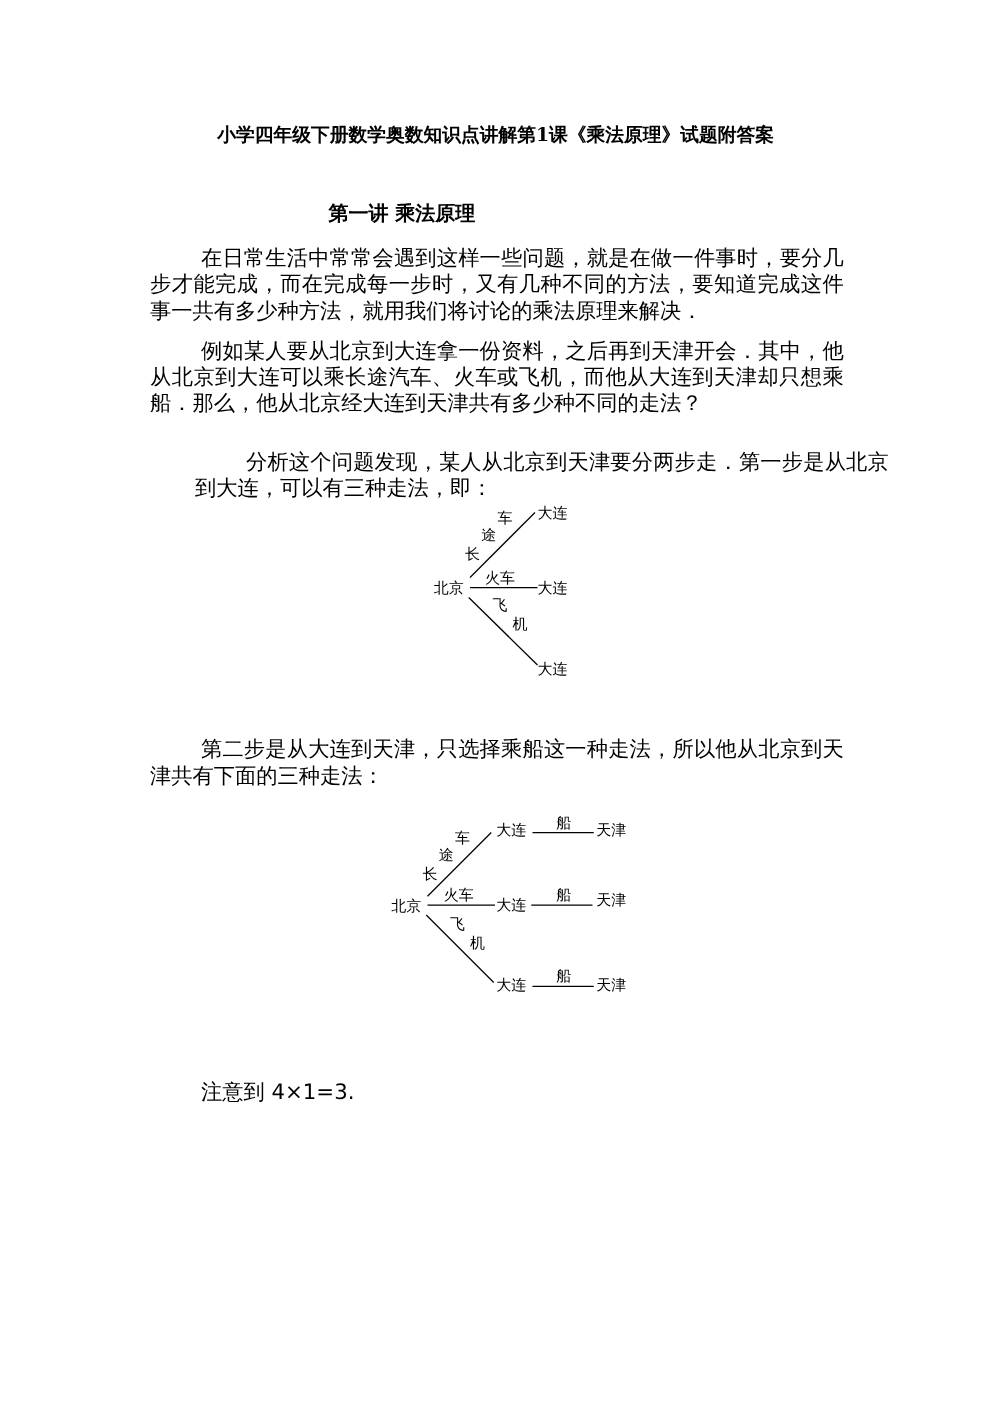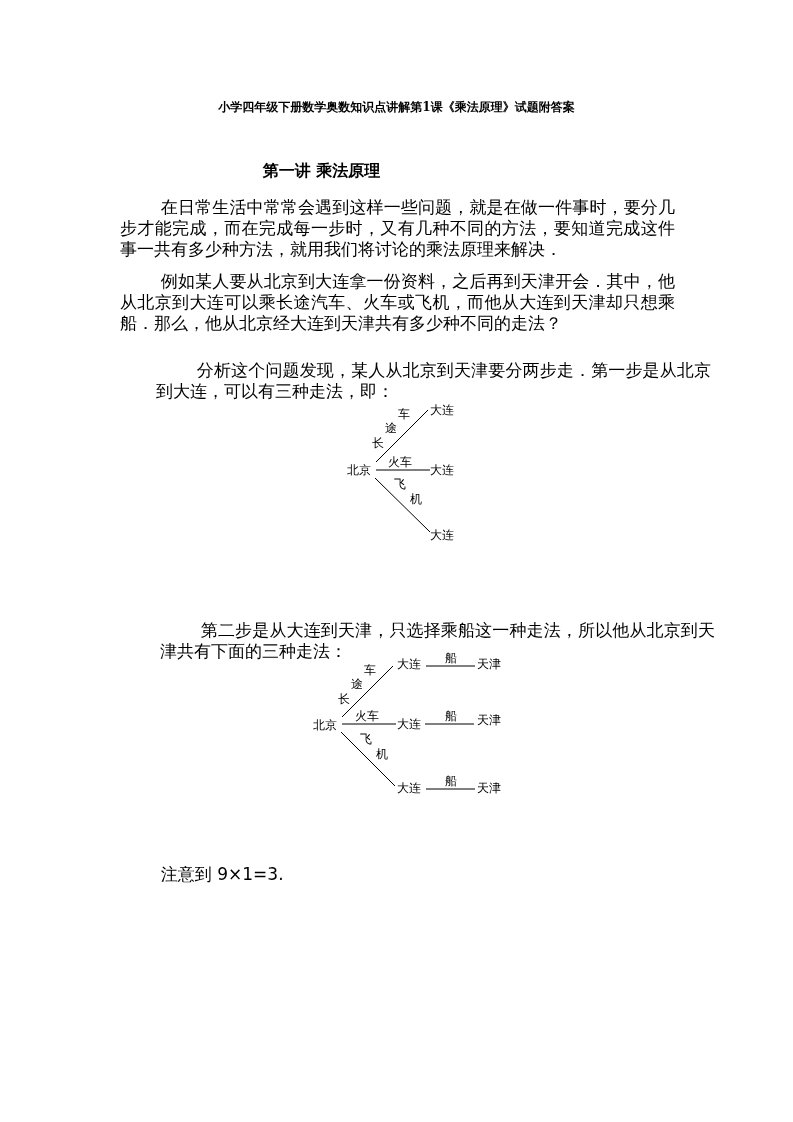--- a/index.html
+++ b/index.html
@@ -1,27 +1,27 @@
 <!DOCTYPE html>
 <html><head>
 <meta charset="utf-8">
 <style>
   html, body { margin: 0; padding: 0; background: #ffffff; }
   body { width: 793px; height: 1122px; position: relative; overflow: hidden;
          font-family: "DejaVu Sans", sans-serif; color: #000; }
   .doc-title { position: absolute; left: 0; width: 793px; top: 99px; text-align: center;
-               font-family: "DejaVu Serif", serif; font-weight: bold; font-size: 12px; letter-spacing: 0px; }
+               font-family: "DejaVu Serif", serif; font-weight: bold; font-size: 15px; letter-spacing: 0px; }
   .lecture-title { position: absolute; left: 0; width: 643px; top: 161px; text-align: center;
                    font-family: "DejaVu Serif", serif; font-weight: bold; font-size: 16px; }
   .para { position: absolute; left: 120px; width: 555px; font-size: 17px; line-height: 21px;
           text-indent: 2.4em; text-align: justify; }
   .p1 { top: 197px; }
   .p2 { top: 271px; }
   .p3 { top: 360px; margin-left: 36px; }
-  .p4 { top: 620px; margin-left: 40px; }
+  .p4 { top: 590px; }
   .p5 { top: 864px; }
   svg.diagram { position: absolute; overflow: visible; }
   svg text { font-family: "DejaVu Sans", sans-serif; font-size: 12px; fill: #000; }
 </style>
 </head>
 <body>
 
 <div class="doc-title">小学四年级下册数学奥数知识点讲解第1课《乘法原理》试题附答案</div>
 <div class="lecture-title">第一讲  乘法原理</div>
 
@@ -65,13 +65,13 @@
   <line x1="425" y1="724" x2="474" y2="724" stroke="#000" stroke-width="1"></line>
   <line x1="426" y1="789" x2="475" y2="789" stroke="#000" stroke-width="1"></line>
   <text x="445" y="662">船</text>
   <text x="445" y="720">船</text>
   <text x="445" y="785">船</text>
   <text x="477" y="668">天津</text>
   <text x="477" y="724">天津</text>
   <text x="477" y="792">天津</text>
 </svg>
 
-<div class="para p5">注意到 9×1=3.</div>
+<div class="para p5">注意到 4×1=3.</div>
 
 </body></html>

